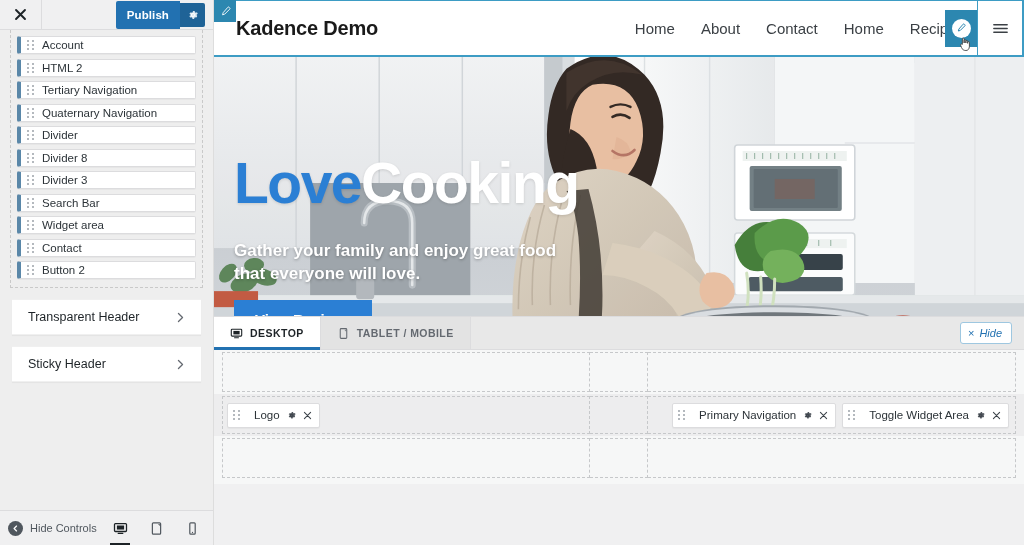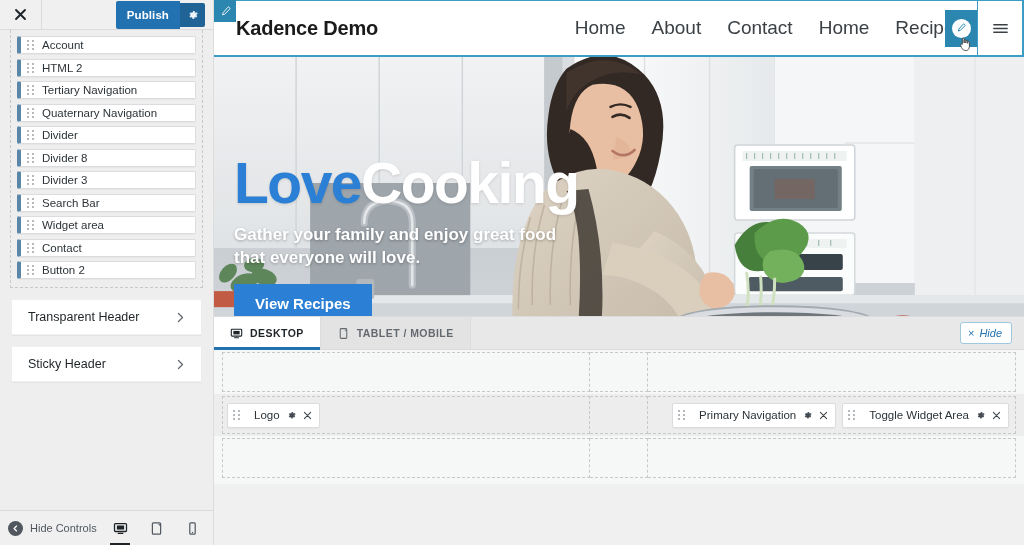--- a/index.html
+++ b/index.html
@@ -143,21 +143,21 @@
     width: 22px; height: 22px; background: #2c87b0;
     display: flex; align-items: center; justify-content: center; cursor: pointer;
   }
   .hdr-edit-pencil svg { width: 11px; height: 11px; }
   .site-title {
     font-size: 20px; font-weight: 700; color: #1a1a1a;
     margin-left: 22px; letter-spacing: -.2px;
   }
   .site-nav { margin-left: auto; display: flex; align-items: center; padding-right: 0; }
   .site-nav a {
-    font-size: 19px; color: #3b4045; text-decoration: none;
+    font-size: 15px; color: #3b4045; text-decoration: none;
     padding: 0 13px; white-space: nowrap;
   }
   .nav-pencil {
     width: 32px; height: 37px; background: #2c87b0;
     display: flex; align-items: center; justify-content: center;
     position: relative; margin-left: -32px; cursor: pointer;
   }
   .nav-pencil .pbub {
     width: 19px; height: 19px; border-radius: 50%; background: #fff;
     display: flex; align-items: center; justify-content: center;
@@ -178,21 +178,21 @@
   .hero-img { position: absolute; inset: 0; }
   .hero-text { position: absolute; left: 20px; top: 38%; z-index: 3; }
   .hero-h1 {
     font-size: 57px; font-weight: 700; line-height: 1; letter-spacing: -1.5px;
     text-shadow: 0 1px 3px rgba(0,0,0,.13);
   }
   .hero-h1 .w1 { color: #2b7fd4; }
   .hero-h1 .w2 { color: #ffffff; }
   .hero-sub {
     color: #fff; font-size: 17px; font-weight: 700; line-height: 1.35;
-    margin-top: 12px; max-width: 340px; text-shadow: 0 1px 3px rgba(0,0,0,.3);
+    margin-top: 28px; max-width: 340px; text-shadow: 0 1px 3px rgba(0,0,0,.3);
   }
   .hero-btn {
     margin-top: 14px; display: inline-block;
     background: #2b7fd4; color: #fff; font-size: 15px; font-weight: 600;
     padding: 11px 21px; border: none; cursor: pointer;
   }
 
   
   .builder { background: #f6f7f7; border-top: 1px solid #dcdcde; position: relative; z-index: 6; }
   .tabbar {

